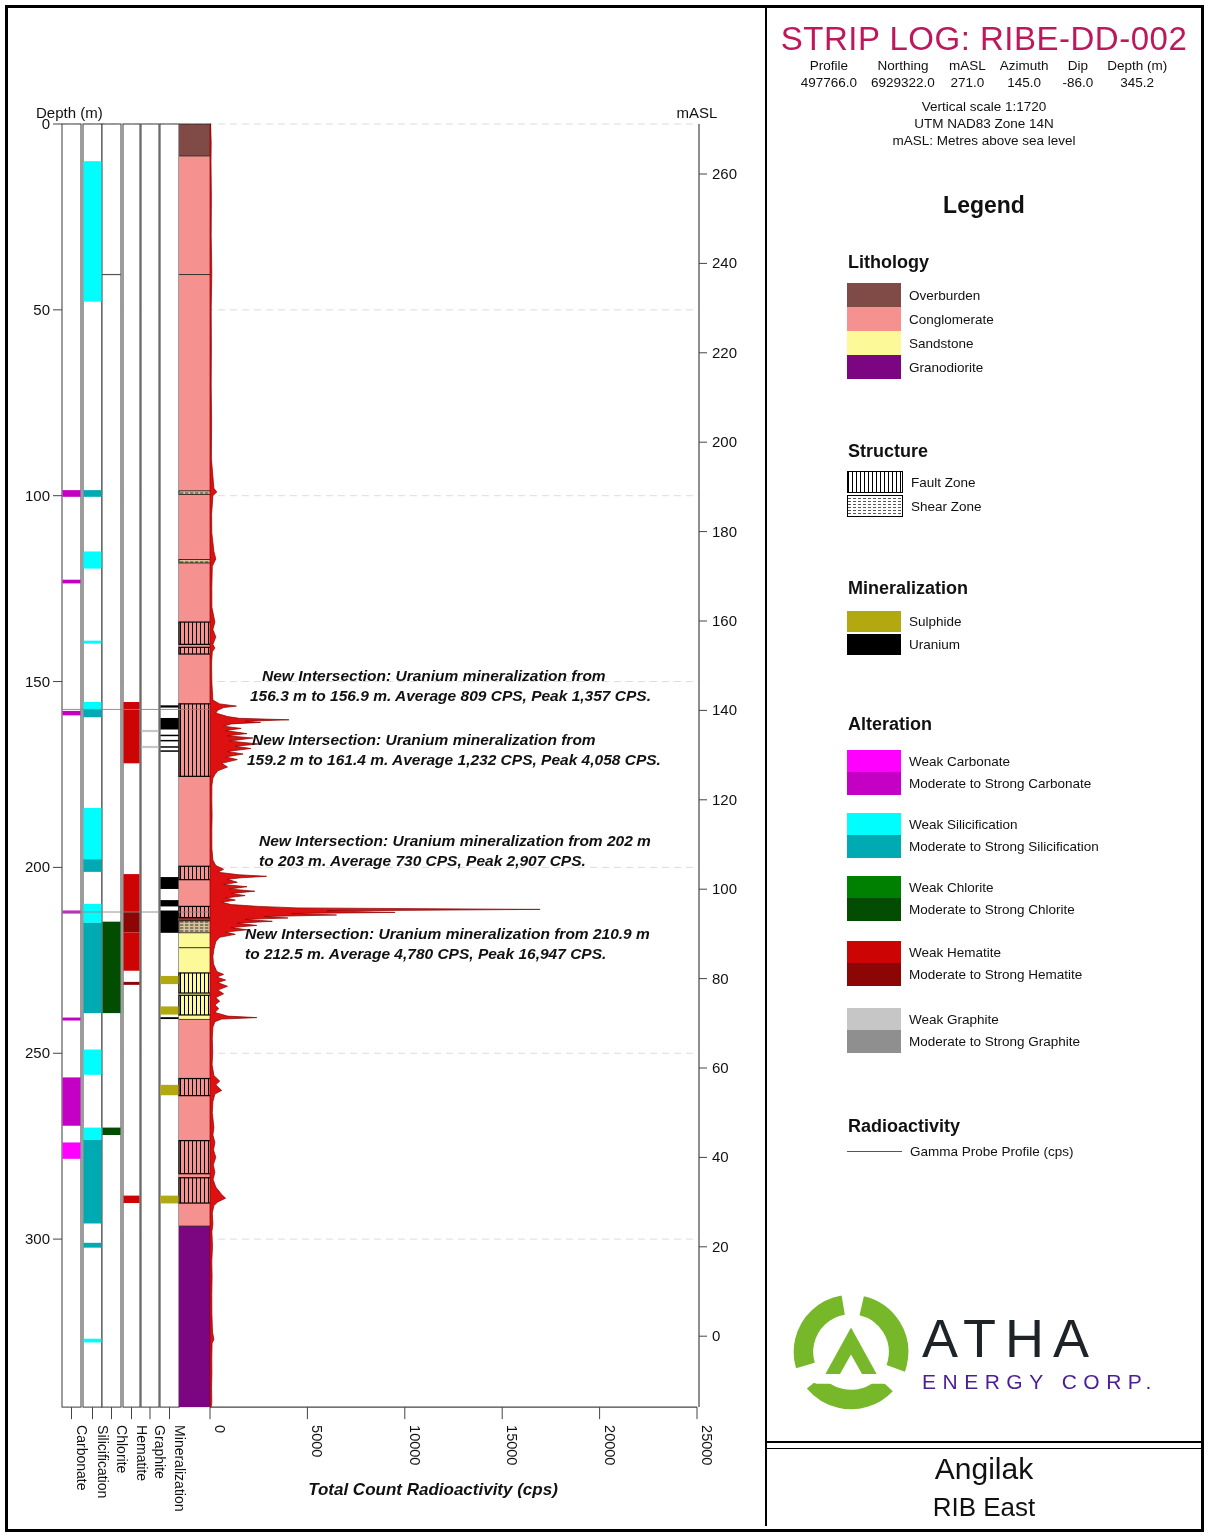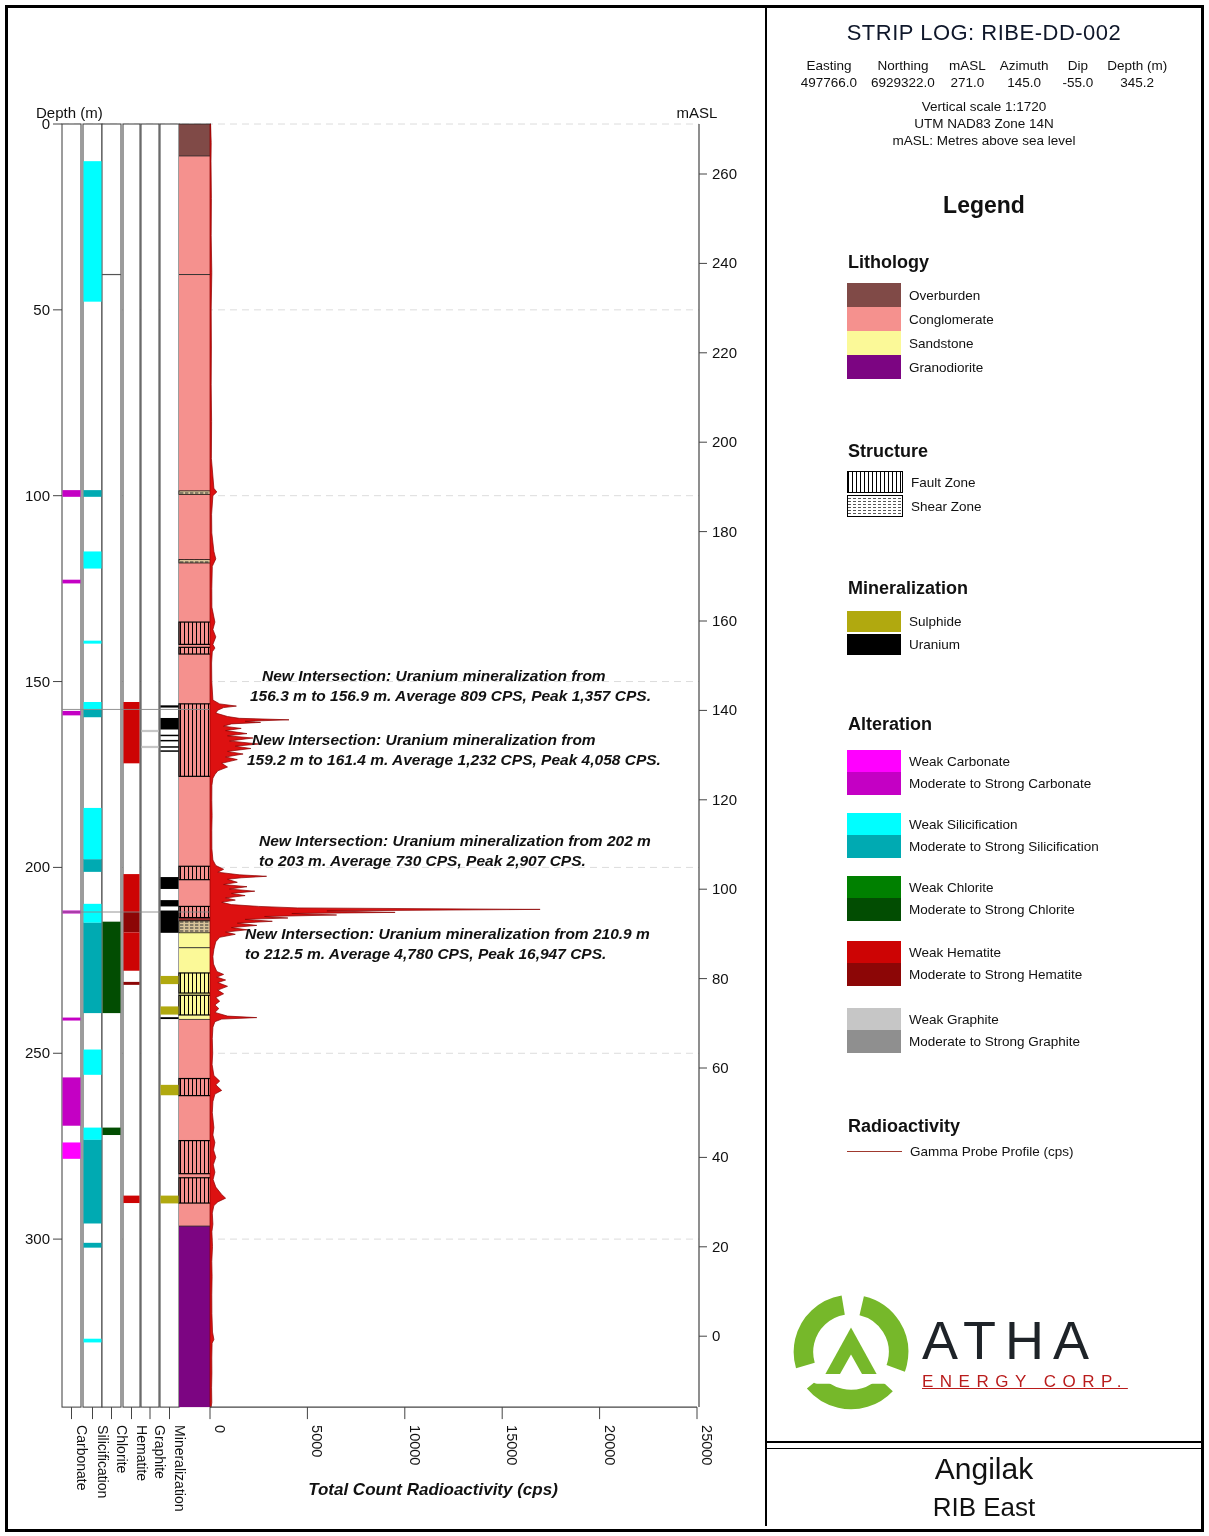--- a/index.html
+++ b/index.html
@@ -3,39 +3,39 @@
 <meta charset="utf-8">
 <style>
   html,body{margin:0;padding:0;background:#ffffff;}
   #page{position:relative;width:1209px;height:1536px;background:#ffffff;
         font-family:"Liberation Sans", sans-serif;overflow:hidden;}
   .abs{position:absolute;}
   #frame{left:5px;top:5px;width:1193px;height:1521px;border:3px solid #000;}
   #divider{left:765px;top:5px;width:2px;height:1521px;background:#000;}
   #log-wrap{left:0;top:0;width:768px;height:1536px;}
   
-  #rp-title{left:772px;top:20px;width:424px;text-align:center;font-size:22px;color:#0f172a;letter-spacing:0.5px;white-space:nowrap;}
+  #rp-title{left:772px;top:20px;width:424px;text-align:center;font-size:33px;color:#be185d;letter-spacing:0.5px;white-space:nowrap;}
   #rp-coords{left:772px;top:58px;width:424px;display:flex;justify-content:center;}
   .coord-cell{text-align:center;font-size:13.5px;color:#111;padding:0 7px;}
   .coord-cell .cv{margin-top:2px;}
   #rp-scale{left:772px;top:98px;width:424px;text-align:center;font-size:13.5px;color:#111;line-height:17px;}
   #legend-title{left:772px;top:192px;width:424px;text-align:center;font-size:23px;font-weight:bold;color:#111;}
   .lg-header{position:absolute;left:848px;font-size:18px;font-weight:bold;color:#111;}
   .lg-row{position:absolute;left:847px;display:flex;align-items:center;}
   .lg-swatch{width:54px;flex:0 0 54px;}
   .lg-label{margin-left:62px;font-size:13.5px;color:#111;white-space:nowrap;}
   .pat-fault{background:repeating-linear-gradient(90deg,#000 0px,#000 1px,#fff 1px,#fff 4px);border:1px solid #000;}
   .pat-shear{background:repeating-linear-gradient(0deg,#fff 0 2px,transparent 2px 3px),
              repeating-linear-gradient(90deg,#555 0 3px,#fff 3px 5px);border:1px solid #000;}
   #gamma-line-swatch{width:55px;height:0;border-top:1.6px solid #a0392e;flex:0 0 55px;}
   
   #logo-block{left:790px;top:1272px;width:400px;height:160px;display:flex;align-items:center;}
   #logo-text{margin-left:10px;}
   #logo-brand{font-size:54px;letter-spacing:9px;color:#1e2328;font-weight:500;line-height:56px;}
-  #logo-sub{font-size:17px;letter-spacing:6.5px;color:#b91c1c;margin-top:4px;text-decoration:underline;}
+  #logo-sub{font-size:21px;letter-spacing:6.5px;color:#4c1d95;margin-top:4px;}
   #footer-lines{left:767px;top:1441px;width:434px;height:5px;border-top:2px solid #000;border-bottom:1px solid #000;}
   #footer-project{left:772px;top:1452px;width:424px;text-align:center;font-size:30px;color:#111;}
   #footer-area{left:772px;top:1492px;width:424px;text-align:center;font-size:26px;color:#111;}
 </style>
 </head>
 <body>
 
 <div id="page">
   <div class="abs" id="log-wrap"><svg width="768" height="1536">
         <defs>
@@ -218,38 +218,38 @@
         <text x="245" y="939" font-size="15.5" font-weight="bold" font-style="italic" fill="#111">New Intersection: Uranium mineralization from 210.9 m</text>
         <text x="245" y="959" font-size="15.5" font-weight="bold" font-style="italic" fill="#111">to 212.5 m. Average 4,780 CPS, Peak 16,947 CPS.</text>
       </svg></div>
 
   <div class="abs" id="frame"></div>
   <div class="abs" id="divider"></div>
 
   <div class="abs" id="rp-title">STRIP LOG: RIBE-DD-002</div>
   <div class="abs" id="rp-coords">
       <div class="coord-cell">
-        <div class="cl">Easting</div>
+        <div class="cl">Profile</div>
         <div class="cv">497766.0</div>
       </div>
       <div class="coord-cell">
         <div class="cl">Northing</div>
         <div class="cv">6929322.0</div>
       </div>
       <div class="coord-cell">
         <div class="cl">mASL</div>
         <div class="cv">271.0</div>
       </div>
       <div class="coord-cell">
         <div class="cl">Azimuth</div>
         <div class="cv">145.0</div>
       </div>
       <div class="coord-cell">
         <div class="cl">Dip</div>
-        <div class="cv">-55.0</div>
+        <div class="cv">-86.0</div>
       </div>
       <div class="coord-cell">
         <div class="cl">Depth (m)</div>
         <div class="cv">345.2</div>
       </div>
     </div>
   <div class="abs" id="rp-scale">
     <div>Vertical scale 1:1720</div>
     <div>UTM NAD83 Zone 14N</div>
     <div>mASL: Metres above sea level</div>

